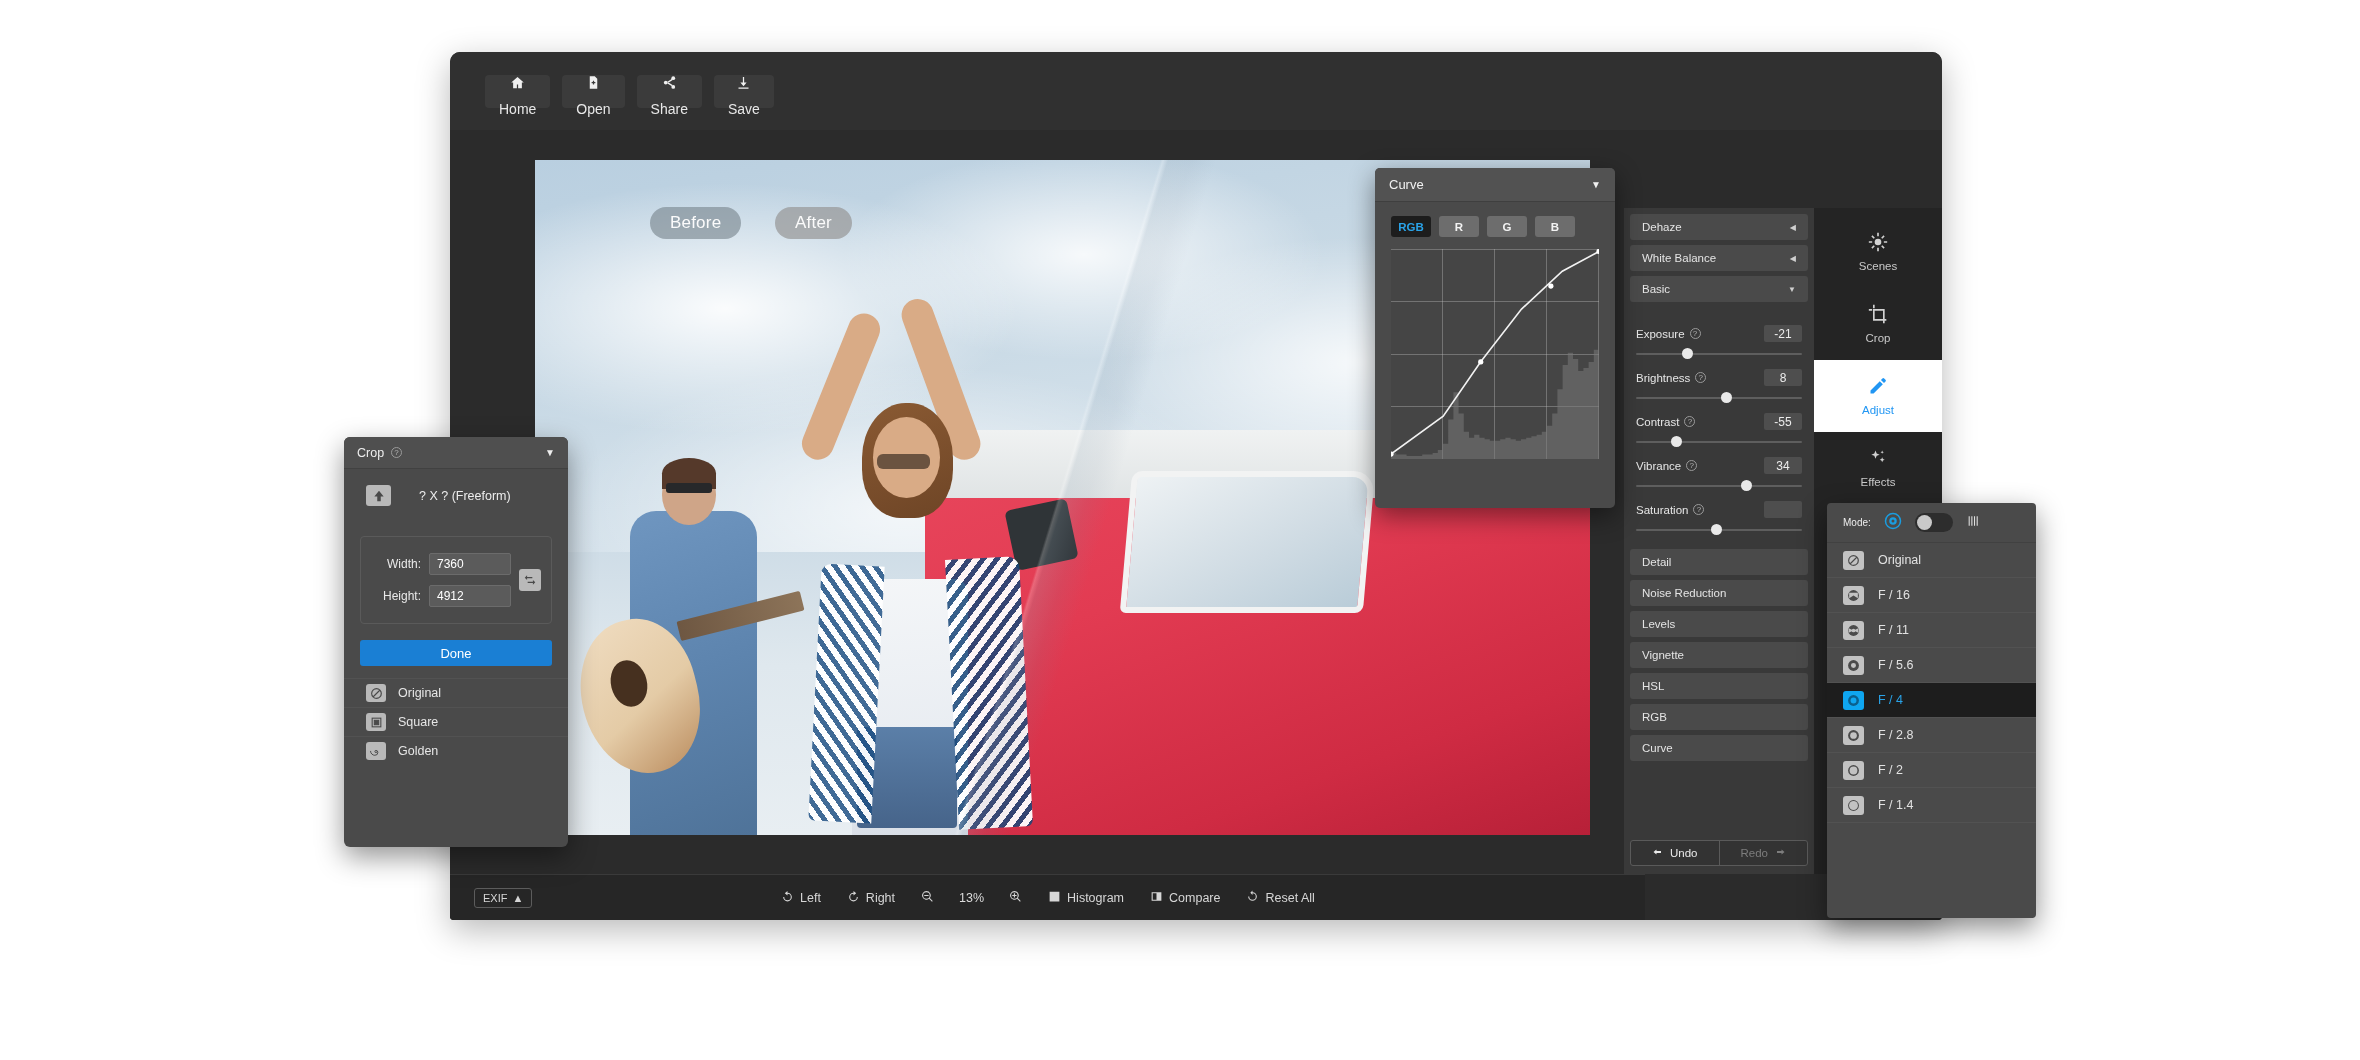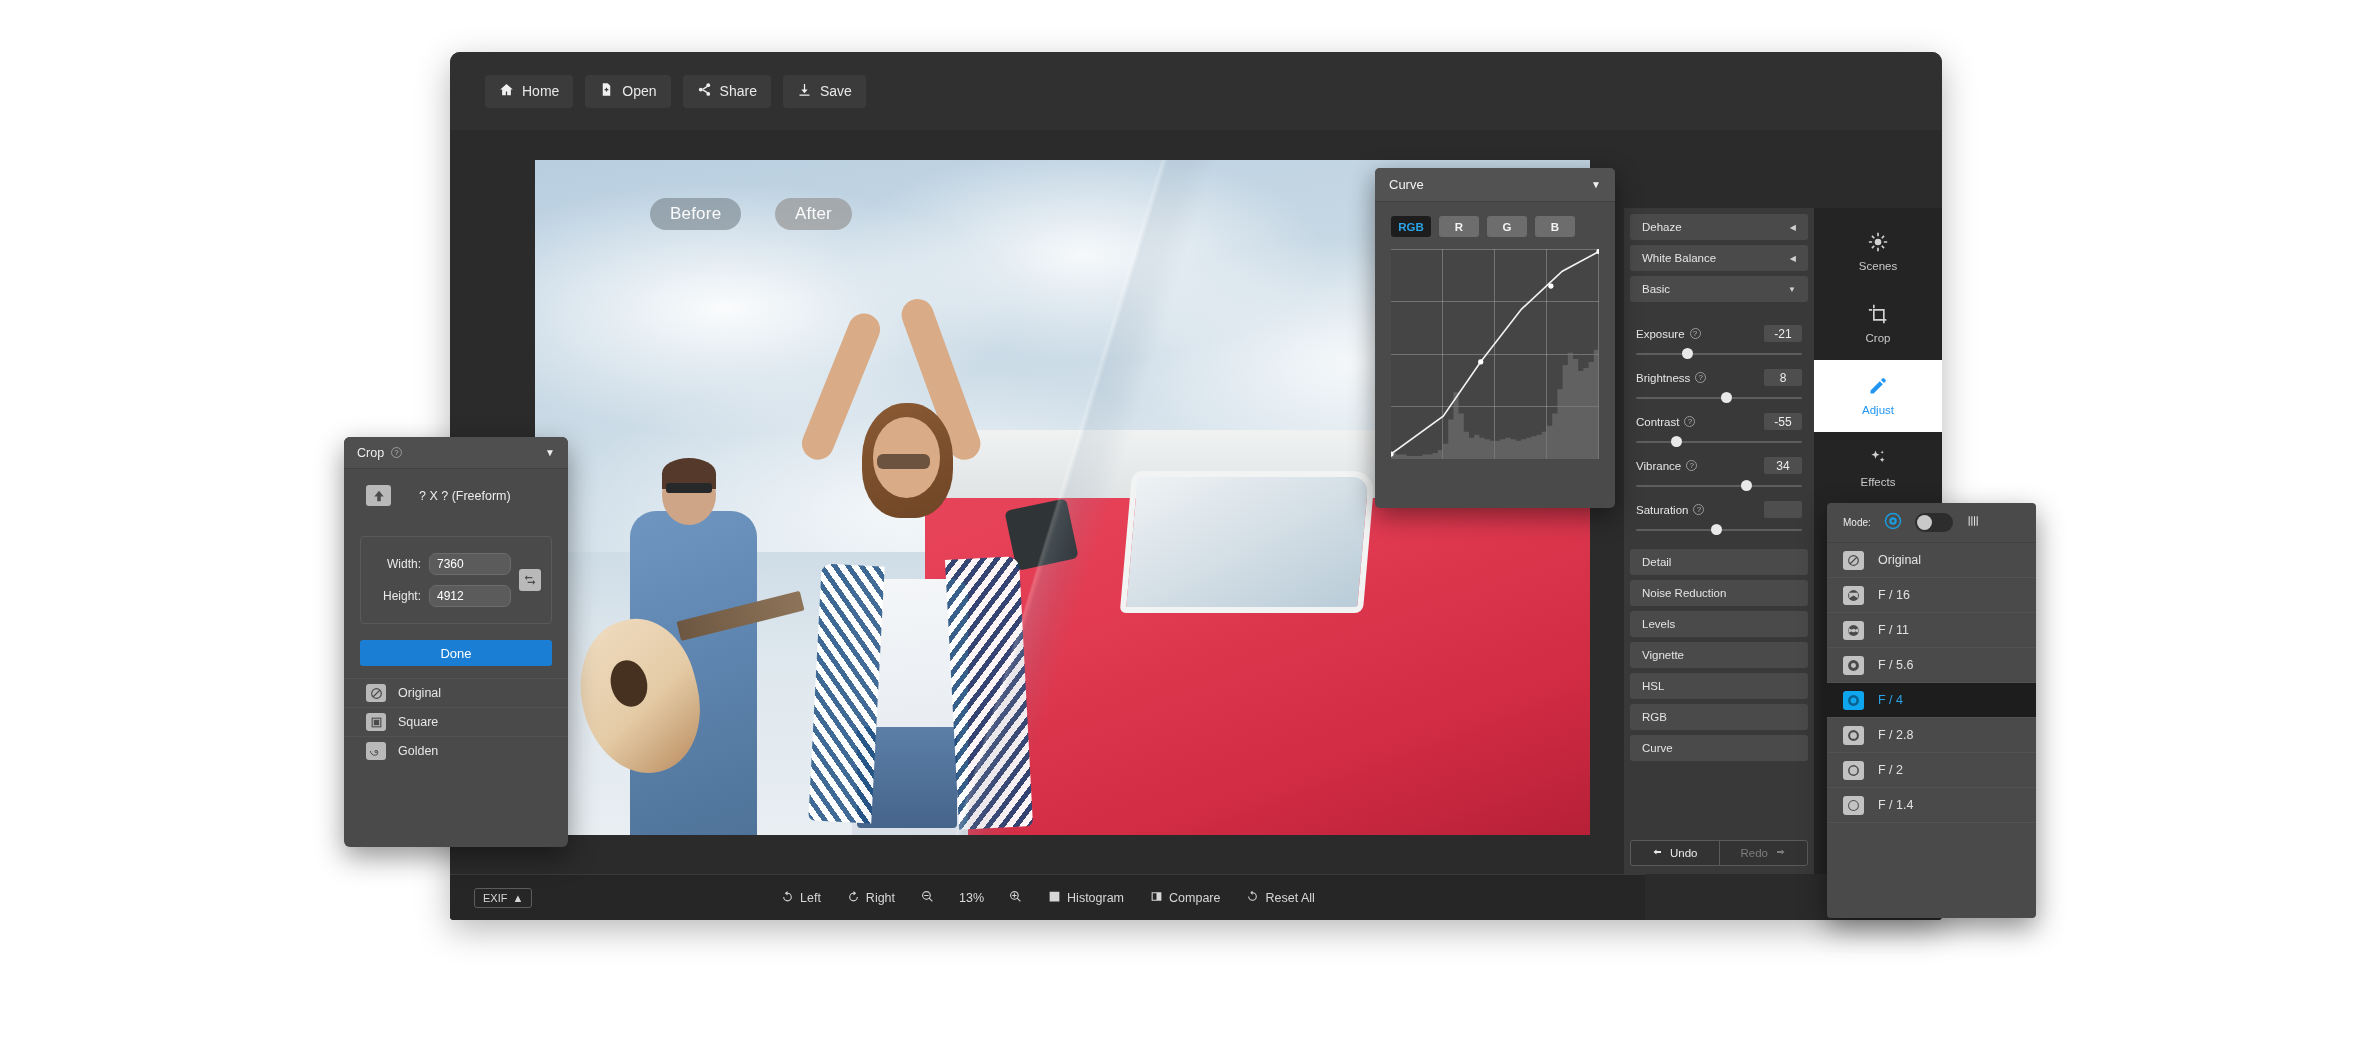--- a/index.html
+++ b/index.html
@@ -24,21 +24,21 @@
   
   .toolbar {
     position: absolute; left: 0; top: 0; width: 100%; height: 78px;
     background: #303030;
     display: flex; align-items: center; gap: 12px; padding-left: 35px;
   }
   .tb-btn {
     display: flex; align-items: center; gap: 8px;
     height: 33px; padding: 0 14px;
     background: #3b3b3b; border-radius: 4px;
-    color: #e8e8e8; font-size: 14px; cursor: pointer;
+    color: #e8e8e8; font-size: 14px; cursor: pointer; flex-direction: column;
   }
   .tb-btn svg { width: 15px; height: 15px; fill: #f0f0f0; flex: none; }
 
   
   .workspace {
     position: absolute; left: 0; top: 78px; right: 0; bottom: 0;
     background: #2b2b2b;
   }
 
   
@@ -162,21 +162,21 @@
   .arm-r {
     position: absolute; left: 37%; top: 20%; width: 3%; height: 25%;
     background: #d9ab86; border-radius: 20px; transform: rotate(-20deg);
   }
   .split-line {
     position: absolute; left: 0; top: 0; width: 100%; height: 100%;
     background: linear-gradient(107deg, rgba(255,255,255,0) 49.6%, rgba(255,255,255,.22) 49.8%, rgba(150,170,185,.20) 50.2%, rgba(120,140,160,.10) 52%, rgba(0,0,0,0) 54%);
     pointer-events: none;
   }
   .ba-pill {
-    position: absolute; top: 38px;
+    position: absolute; top: 47px;
     padding: 6px 20px; border-radius: 16px;
     font-size: 17px; color: #fbfbfb; letter-spacing: .2px;
   }
   .ba-before { left: 115px; background: rgba(120,132,140,.62); }
   .ba-after  { left: 240px; background: rgba(150,150,150,.70); }
 
   
   .statusbar {
     position: absolute; left: 0; bottom: 0; width: 1195px; height: 46px;
     background: #262626; border-top: 1px solid #3a3a3a;
@@ -314,21 +314,21 @@
   .crop-box {
     margin: 16px 16px 0 16px; border: 1px solid #5a5a5a; border-radius: 4px;
     padding: 16px 10px; display: flex; align-items: center; gap: 8px;
   }
   .wh-fields { flex: 1; }
   .wh-row { display: flex; align-items: center; gap: 8px; margin-bottom: 10px; }
   .wh-row:last-child { margin-bottom: 0; }
   .wh-label { font-size: 12px; color: #eaeaea; width: 50px; text-align: right; }
   .wh-input {
     flex: 1; height: 22px; background: #5b5b5b; border: 1px solid #6b6b6b;
-    border-radius: 7px; font-size: 12px; color: #fff; padding: 0 7px;
+    border-radius: 2px; font-size: 12px; color: #fff; padding: 0 7px;
     display: flex; align-items: center; cursor: text;
   }
   .swap-btn {
     width: 22px; height: 22px; background: #b9b9b9; border-radius: 3px;
     display: flex; align-items: center; justify-content: center; cursor: pointer;
   }
   .done-btn {
     margin: 16px 16px 0 16px; height: 26px; background: #1a7fd4;
     border-radius: 3px; display: flex; align-items: center; justify-content: center;
     font-size: 13px; color: #fff; cursor: pointer;

